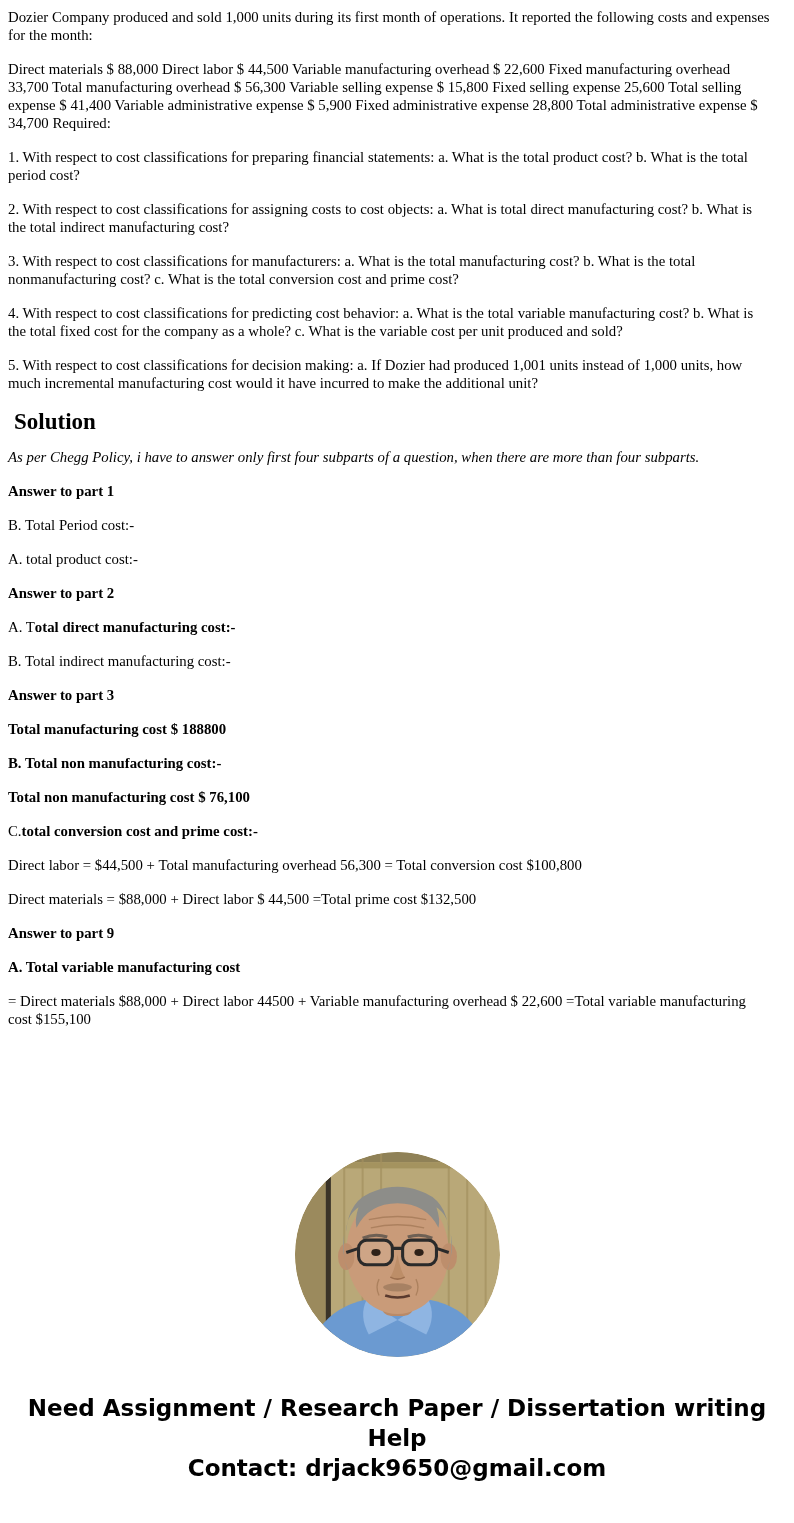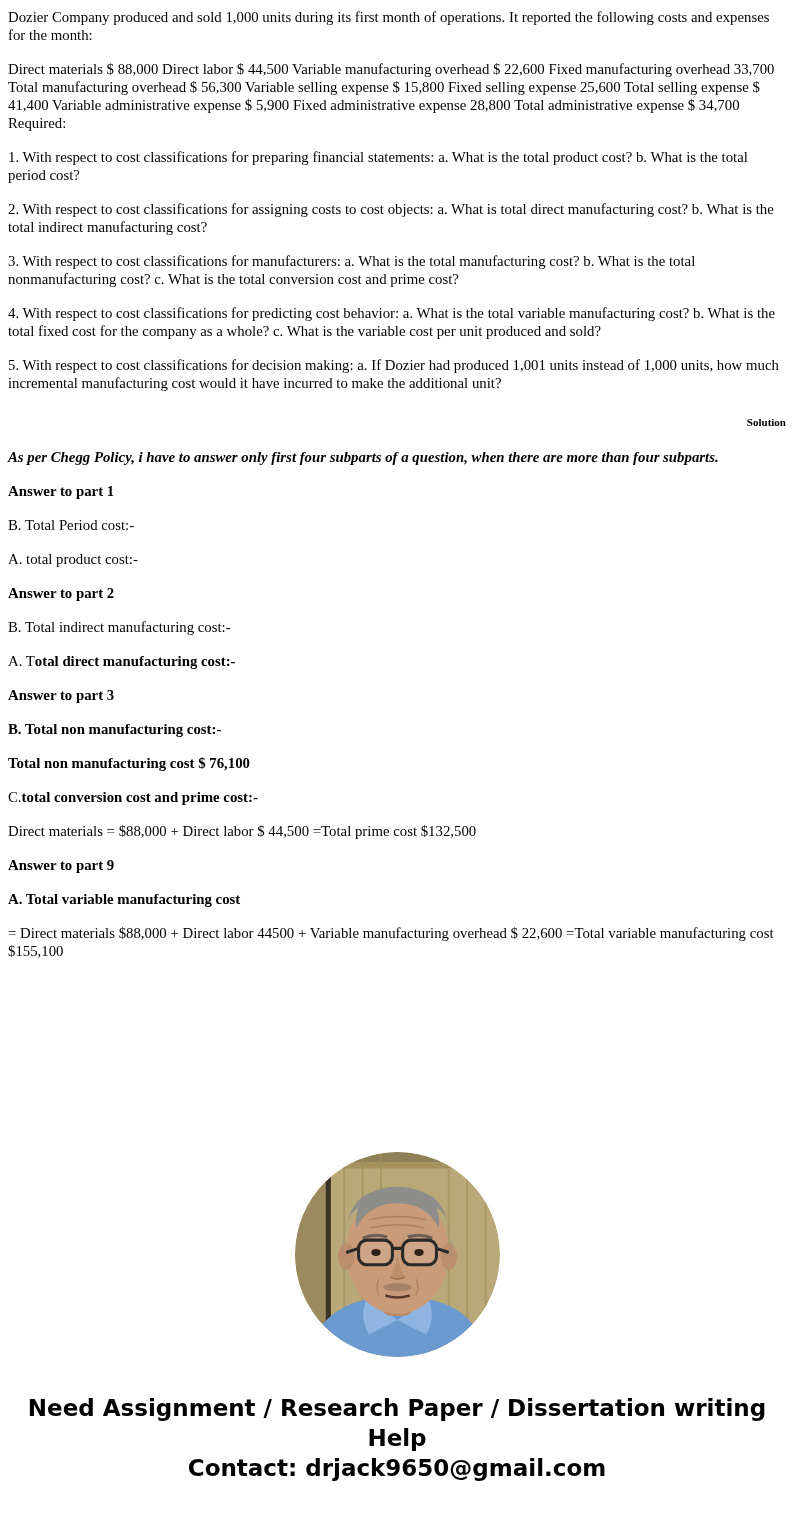--- a/index.html
+++ b/index.html
@@ -10,37 +10,36 @@
   body {
     width: 794px;
     min-height: 1523px;
     font-family: "Liberation Serif", serif;
     color: #000000;
     position: relative;
   }
   .doc {
     height: 1131px;
     overflow: hidden;
-    padding: 8px 8px 0 8px;
+    padding: 8px 24px 0 8px;
     box-sizing: border-box;
   }
   .doc p {
     margin: 0 0 16px 0;
     font-size: 14.8px;
     line-height: 18px;
   }
   .doc h2 {
     margin: 20px 0 16px 6px;
-    font-size: 11px;
+    font-size: 23px;
     line-height: 20px;
     font-weight: bold;
-    text-align: right;
   }
   .b  { font-weight: bold; }
-  .bi { font-weight: bold; font-style: italic; }
+  .bi { font-weight: normal; font-style: italic; }
   .avatar-wrap {
     margin-top: 21px;
     display: flex;
     justify-content: center;
   }
   .avatar-circle {
     width: 205px;
     height: 205px;
     border-radius: 50%;
     overflow: hidden;
@@ -74,27 +73,29 @@
 
   <h2>Solution</h2>
 
   <p class="bi">As per Chegg Policy, i have to answer only first four subparts of a question, when there are more than four subparts.</p>
 
   <p class="b">Answer to part 1</p>
   <p>B. Total Period cost:-</p>
   <p>A. total product cost:-</p>
 
   <p class="b">Answer to part 2</p>
+  <p><span>A. T</span><span class="b">otal direct manufacturing cost:-</span></p>
   <p>B. Total indirect manufacturing cost:-</p>
-  <p><span>A. T</span><span class="b">otal direct manufacturing cost:-</span></p>
 
   <p class="b">Answer to part 3</p>
+  <p class="b">Total manufacturing cost $ 188800</p>
   <p class="b">B. Total non manufacturing cost:-</p>
   <p class="b">Total non manufacturing cost $ 76,100</p>
   <p><span>C.</span><span class="b">total conversion cost and prime cost:-</span></p>
+  <p>Direct labor = $44,500 + Total manufacturing overhead 56,300 = Total conversion cost $100,800</p>
   <p>Direct materials = $88,000 + Direct labor $ 44,500 =Total prime cost $132,500</p>
 
   <p class="b">Answer to part 9</p>
   <p class="b">A. Total variable manufacturing cost</p>
   <p>= Direct materials $88,000 + Direct labor 44500 + Variable manufacturing overhead $ 22,600 =Total variable manufacturing cost $155,100</p>
 
 </div>
 
 <div class="avatar-wrap">
   <svg class="avatar-circle" viewBox="0 0 200 200" xmlns="http://www.w3.org/2000/svg" role="img">

